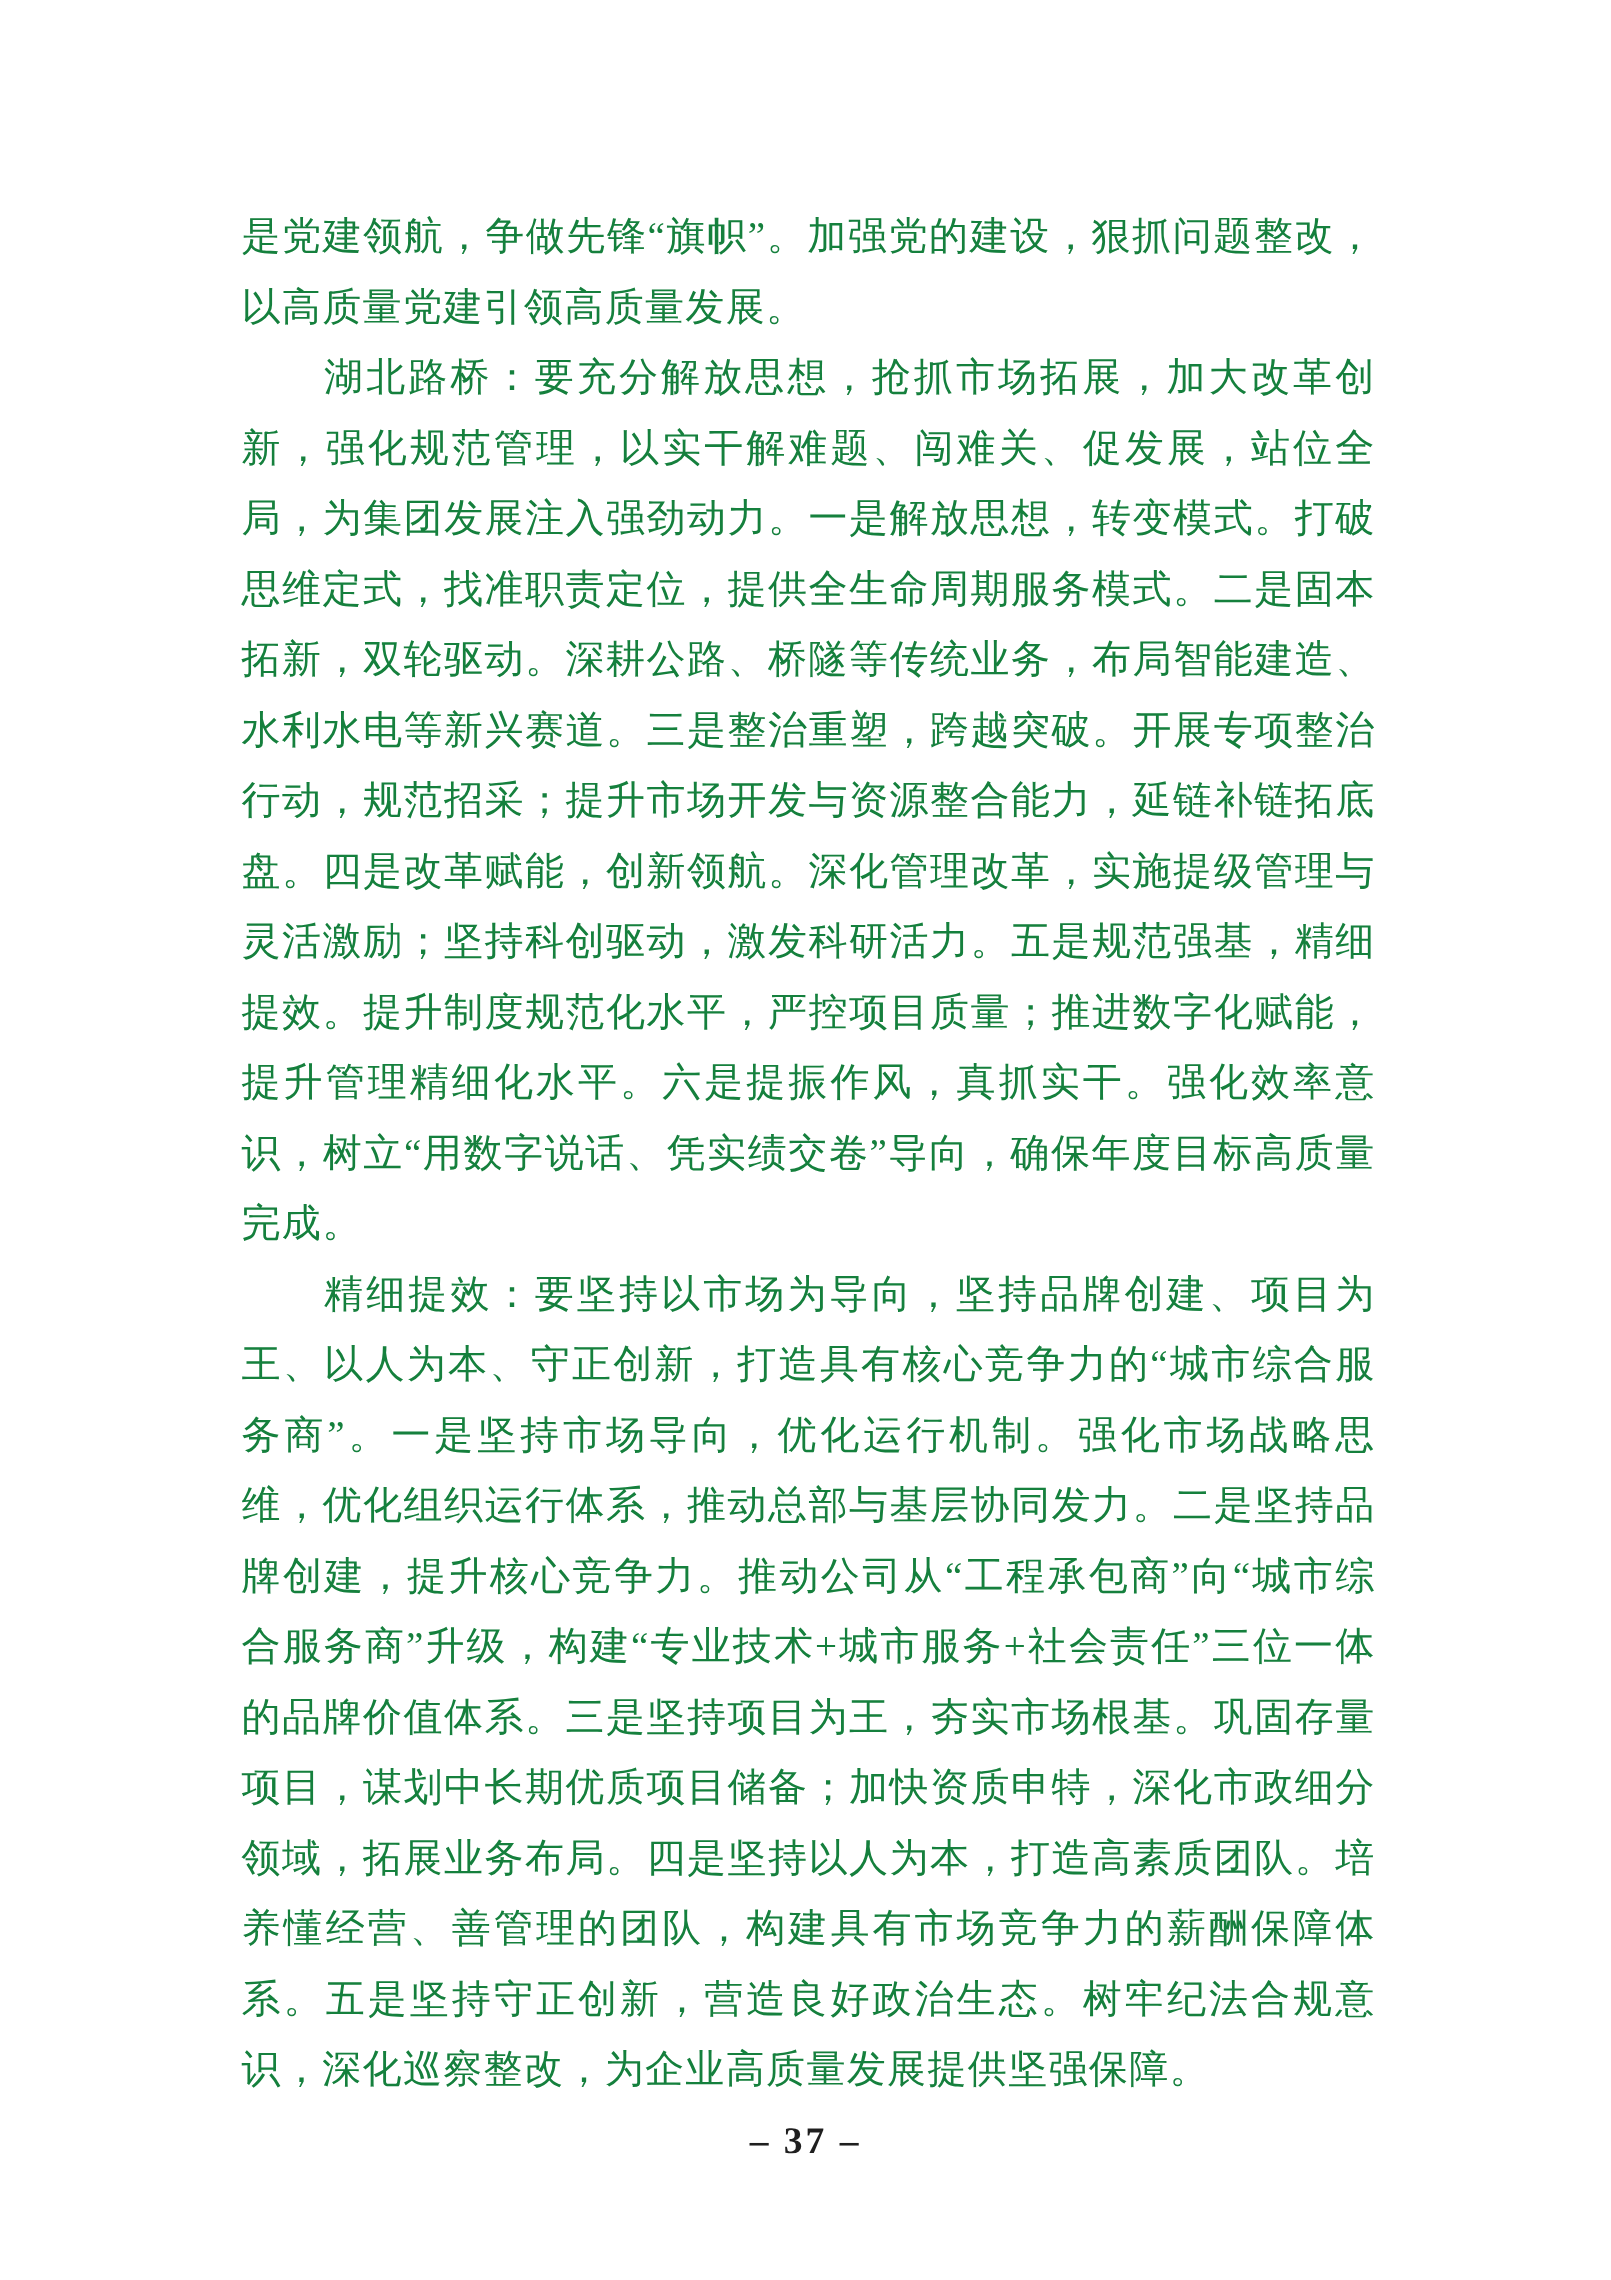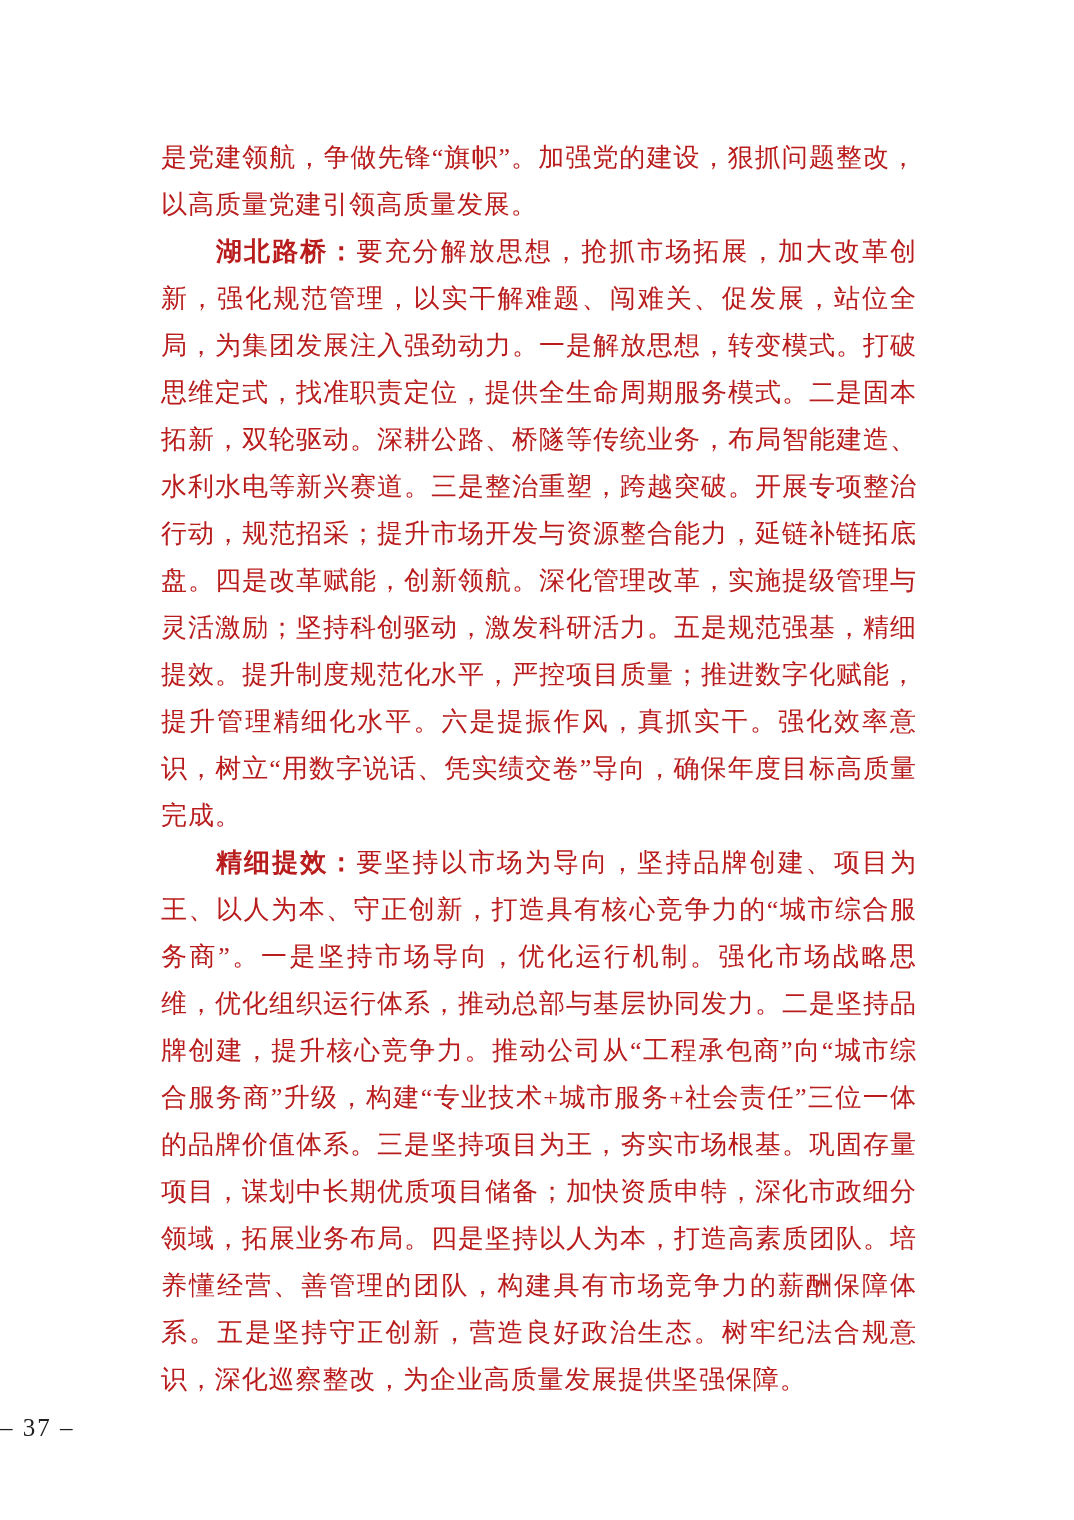--- a/index.html
+++ b/index.html
@@ -13,45 +13,47 @@
     height: 1520px;
     background: #ffffff;
     overflow: hidden;
     font-family: "Liberation Serif", "DejaVu Serif", serif;
   }
   .text-block {
     position: absolute;
     left: 161px;
     top: 134px;
     width: 756px;
-    color: #b91c1c;
+    color: #15803d;
     font-size: 26px;
     line-height: 47px;
     letter-spacing: 0.9px;
     text-align: justify;
   }
   .para {
     margin: 0;
     padding: 0;
   }
   .para.indent {
     text-indent: 55px;
   }
   .lead {
-    font-weight: 700;
+    font-weight: 400;
   }
   .footer {
     position: absolute;
     top: 1413px;
     left: 0;
     width: 100%;
+    text-align: center;
     font-size: 25px;
     line-height: 30px;
     color: #1f1f1f;
     letter-spacing: 2px;
+    font-weight: bold;
   }
 </style>
 </head>
 <body>
 
 <div class="page">
 
   <div class="text-block">
 
     <p class="para"><span class="lead"></span><span>是党建领航，争做先锋“旗帜”。加强党的建设，狠抓问题整改，以高质量党建引领高质量发展。</span></p>

